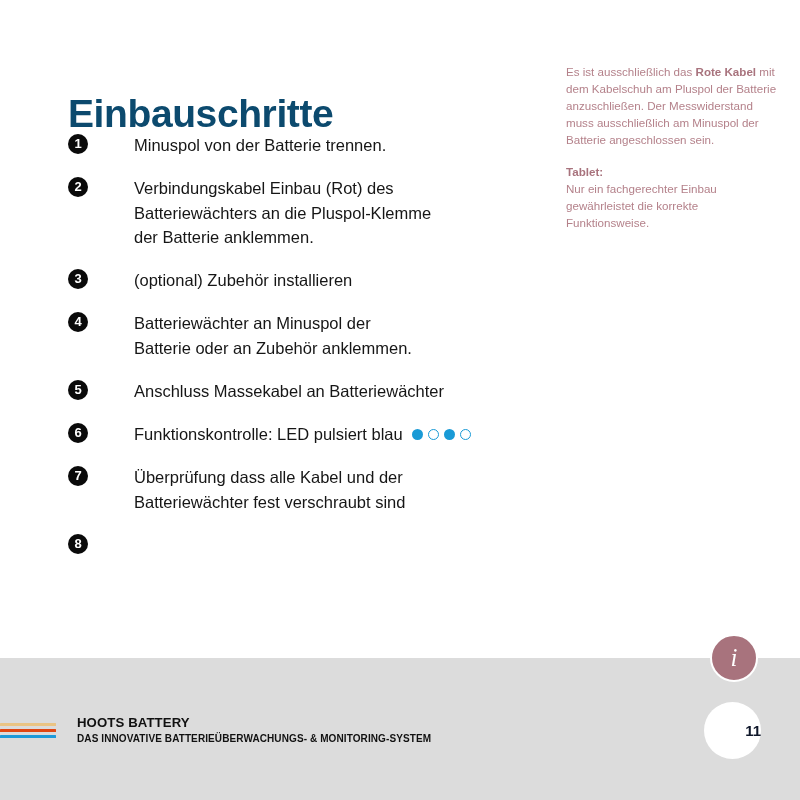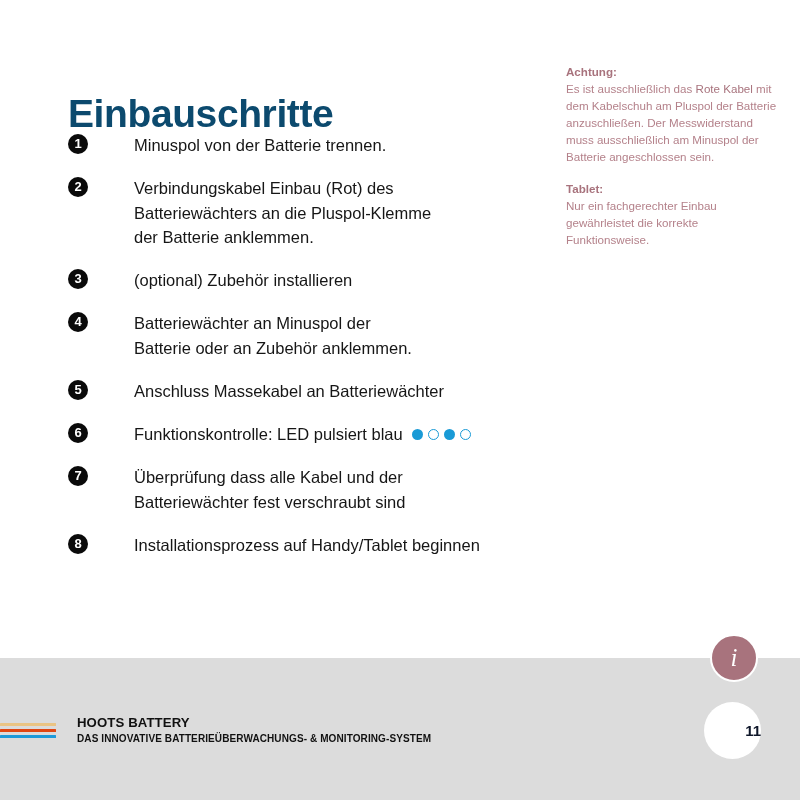--- a/index.html
+++ b/index.html
@@ -95,21 +95,21 @@
     font-size: 11.6px;
     line-height: 1.47;
   }
   .note-block { margin-bottom: 15px; }
   .note-head {
     font-weight: 700;
     color: #a8737d;
     display: block;
   }
   .note-body { display: block; }
-  .note-body b { font-weight: 400; color: #a8737d; }
+  .note-body b { font-weight: 700; color: #a8737d; }
 
   
   .footer-band {
     position: absolute;
     left: 0;
     top: 658px;
     width: 800px;
     height: 142px;
     background: #dcdcdc;
   }
@@ -236,29 +236,25 @@
       </div>
       <div class="step">
         <div class="step-num">7</div>
         <div class="step-text">
           <span class="line">Überprüfung dass alle Kabel und der</span>
           <span class="line">Batteriewächter fest verschraubt sind</span>
         </div>
       </div>
       <div class="step">
         <div class="step-num">8</div>
-        <div class="step-text">
-          <span class="line">Installationsprozess auf Handy/Tablet beginnen</span>
-        </div>
       </div>
     </div>
 
   <div class="notes">
       <div class="note-block">
-        <span class="note-head">Achtung:</span>
         <span class="note-body"><span>Es ist ausschließlich das </span><b>Rote Kabel</b><span> mit dem Kabelschuh am Pluspol der Batterie anzuschließen. Der Messwiderstand muss ausschließlich am Minuspol der Batterie angeschlossen sein.</span></span>
       </div>
       <div class="note-block">
         <span class="note-head">Tablet:</span>
         <span class="note-body"><span>Nur ein fachgerechter Einbau gewährleistet die korrekte Funktionsweise.</span></span>
       </div>
     </div>
 
   <div class="footer-band"></div>
 

